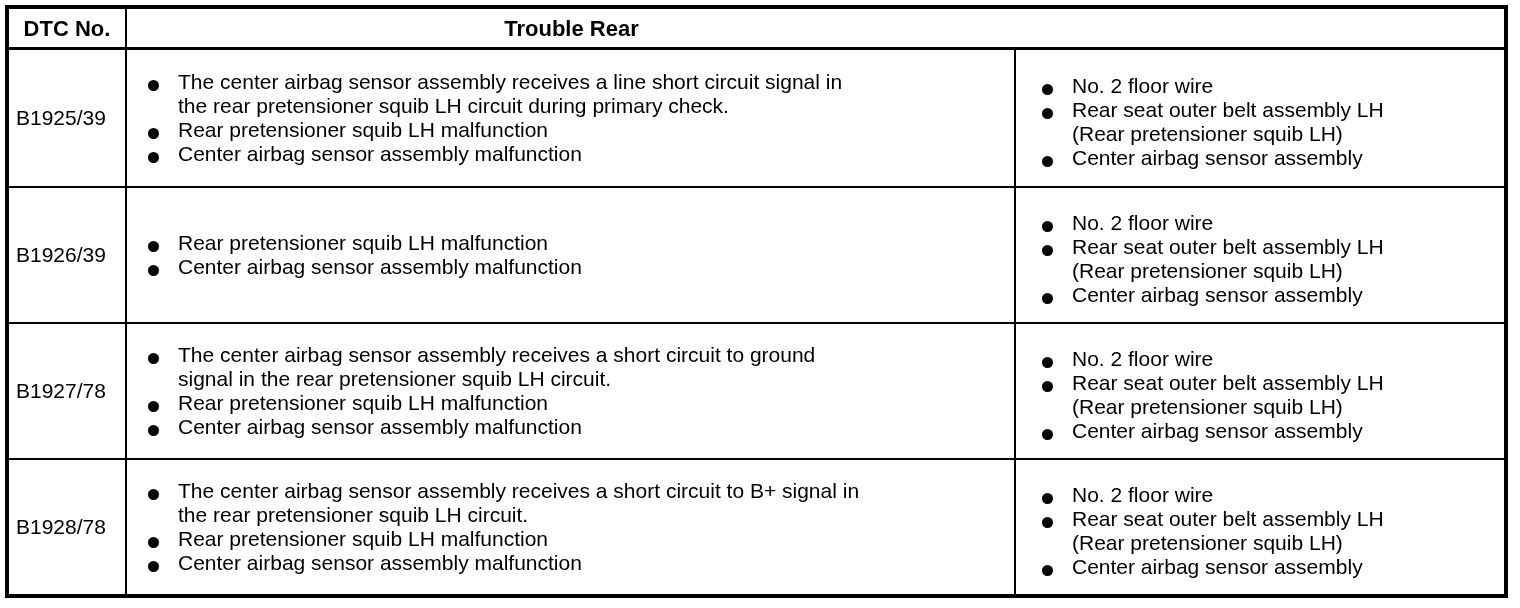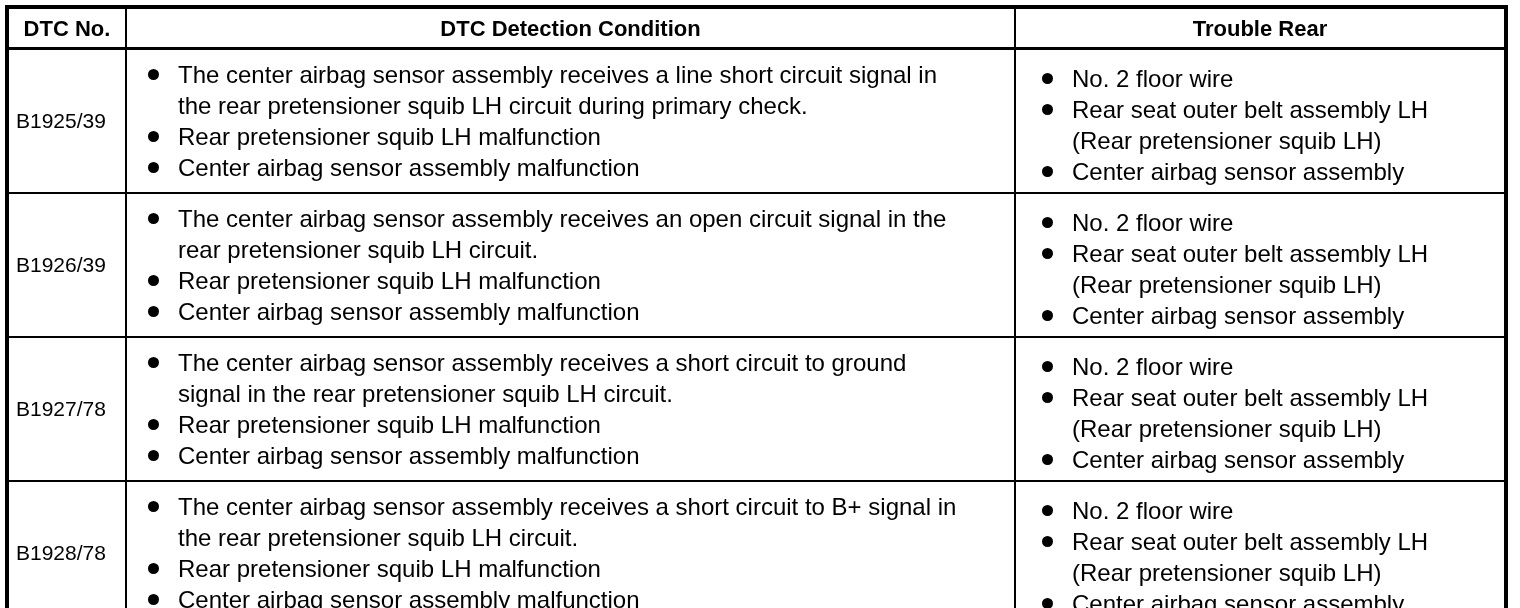--- a/index.html
+++ b/index.html
@@ -53,33 +53,32 @@
   }
   .item { display: flex; align-items: flex-start; }
   .bullet {
     width: 11px; height: 11px;
     border-radius: 50%;
     background: #000000;
     flex: none;
     margin: 10px 19px 0 1px;
   }
   .txt {
-    font-size: 24px;
-    line-height: 31px;
+    font-size: 21px;
+    line-height: 24px;
     white-space: pre-line;
   }
 </style>
 </head>
 <body>
 
 <div class="dtc-table">
 
   <div class="thead">
     <div class="th th-dtc">DTC No.</div>
-    <div class="th th-cond">DTC Detection Condition</div>
     <div class="th">Trouble Rear</div>
   </div>
 
   <div class="tr">
     <div class="td td-dtc">
       <span>B1925/39</span>
     </div>
     <div class="td td-cond">
       <div class="item">
         <span class="bullet"></span>
@@ -112,25 +111,20 @@
     </div>
   </div>
 
   <div class="tr">
     <div class="td td-dtc">
       <span>B1926/39</span>
     </div>
     <div class="td td-cond">
       <div class="item">
         <span class="bullet"></span>
-        <span class="txt">The center airbag sensor assembly receives an open circuit signal in the
-rear pretensioner squib LH circuit.</span>
-      </div>
-      <div class="item">
-        <span class="bullet"></span>
         <span class="txt">Rear pretensioner squib LH malfunction</span>
       </div>
       <div class="item">
         <span class="bullet"></span>
         <span class="txt">Center airbag sensor assembly malfunction</span>
       </div>
     </div>
     <div class="td td-trouble">
       <div class="item">
         <span class="bullet"></span>

